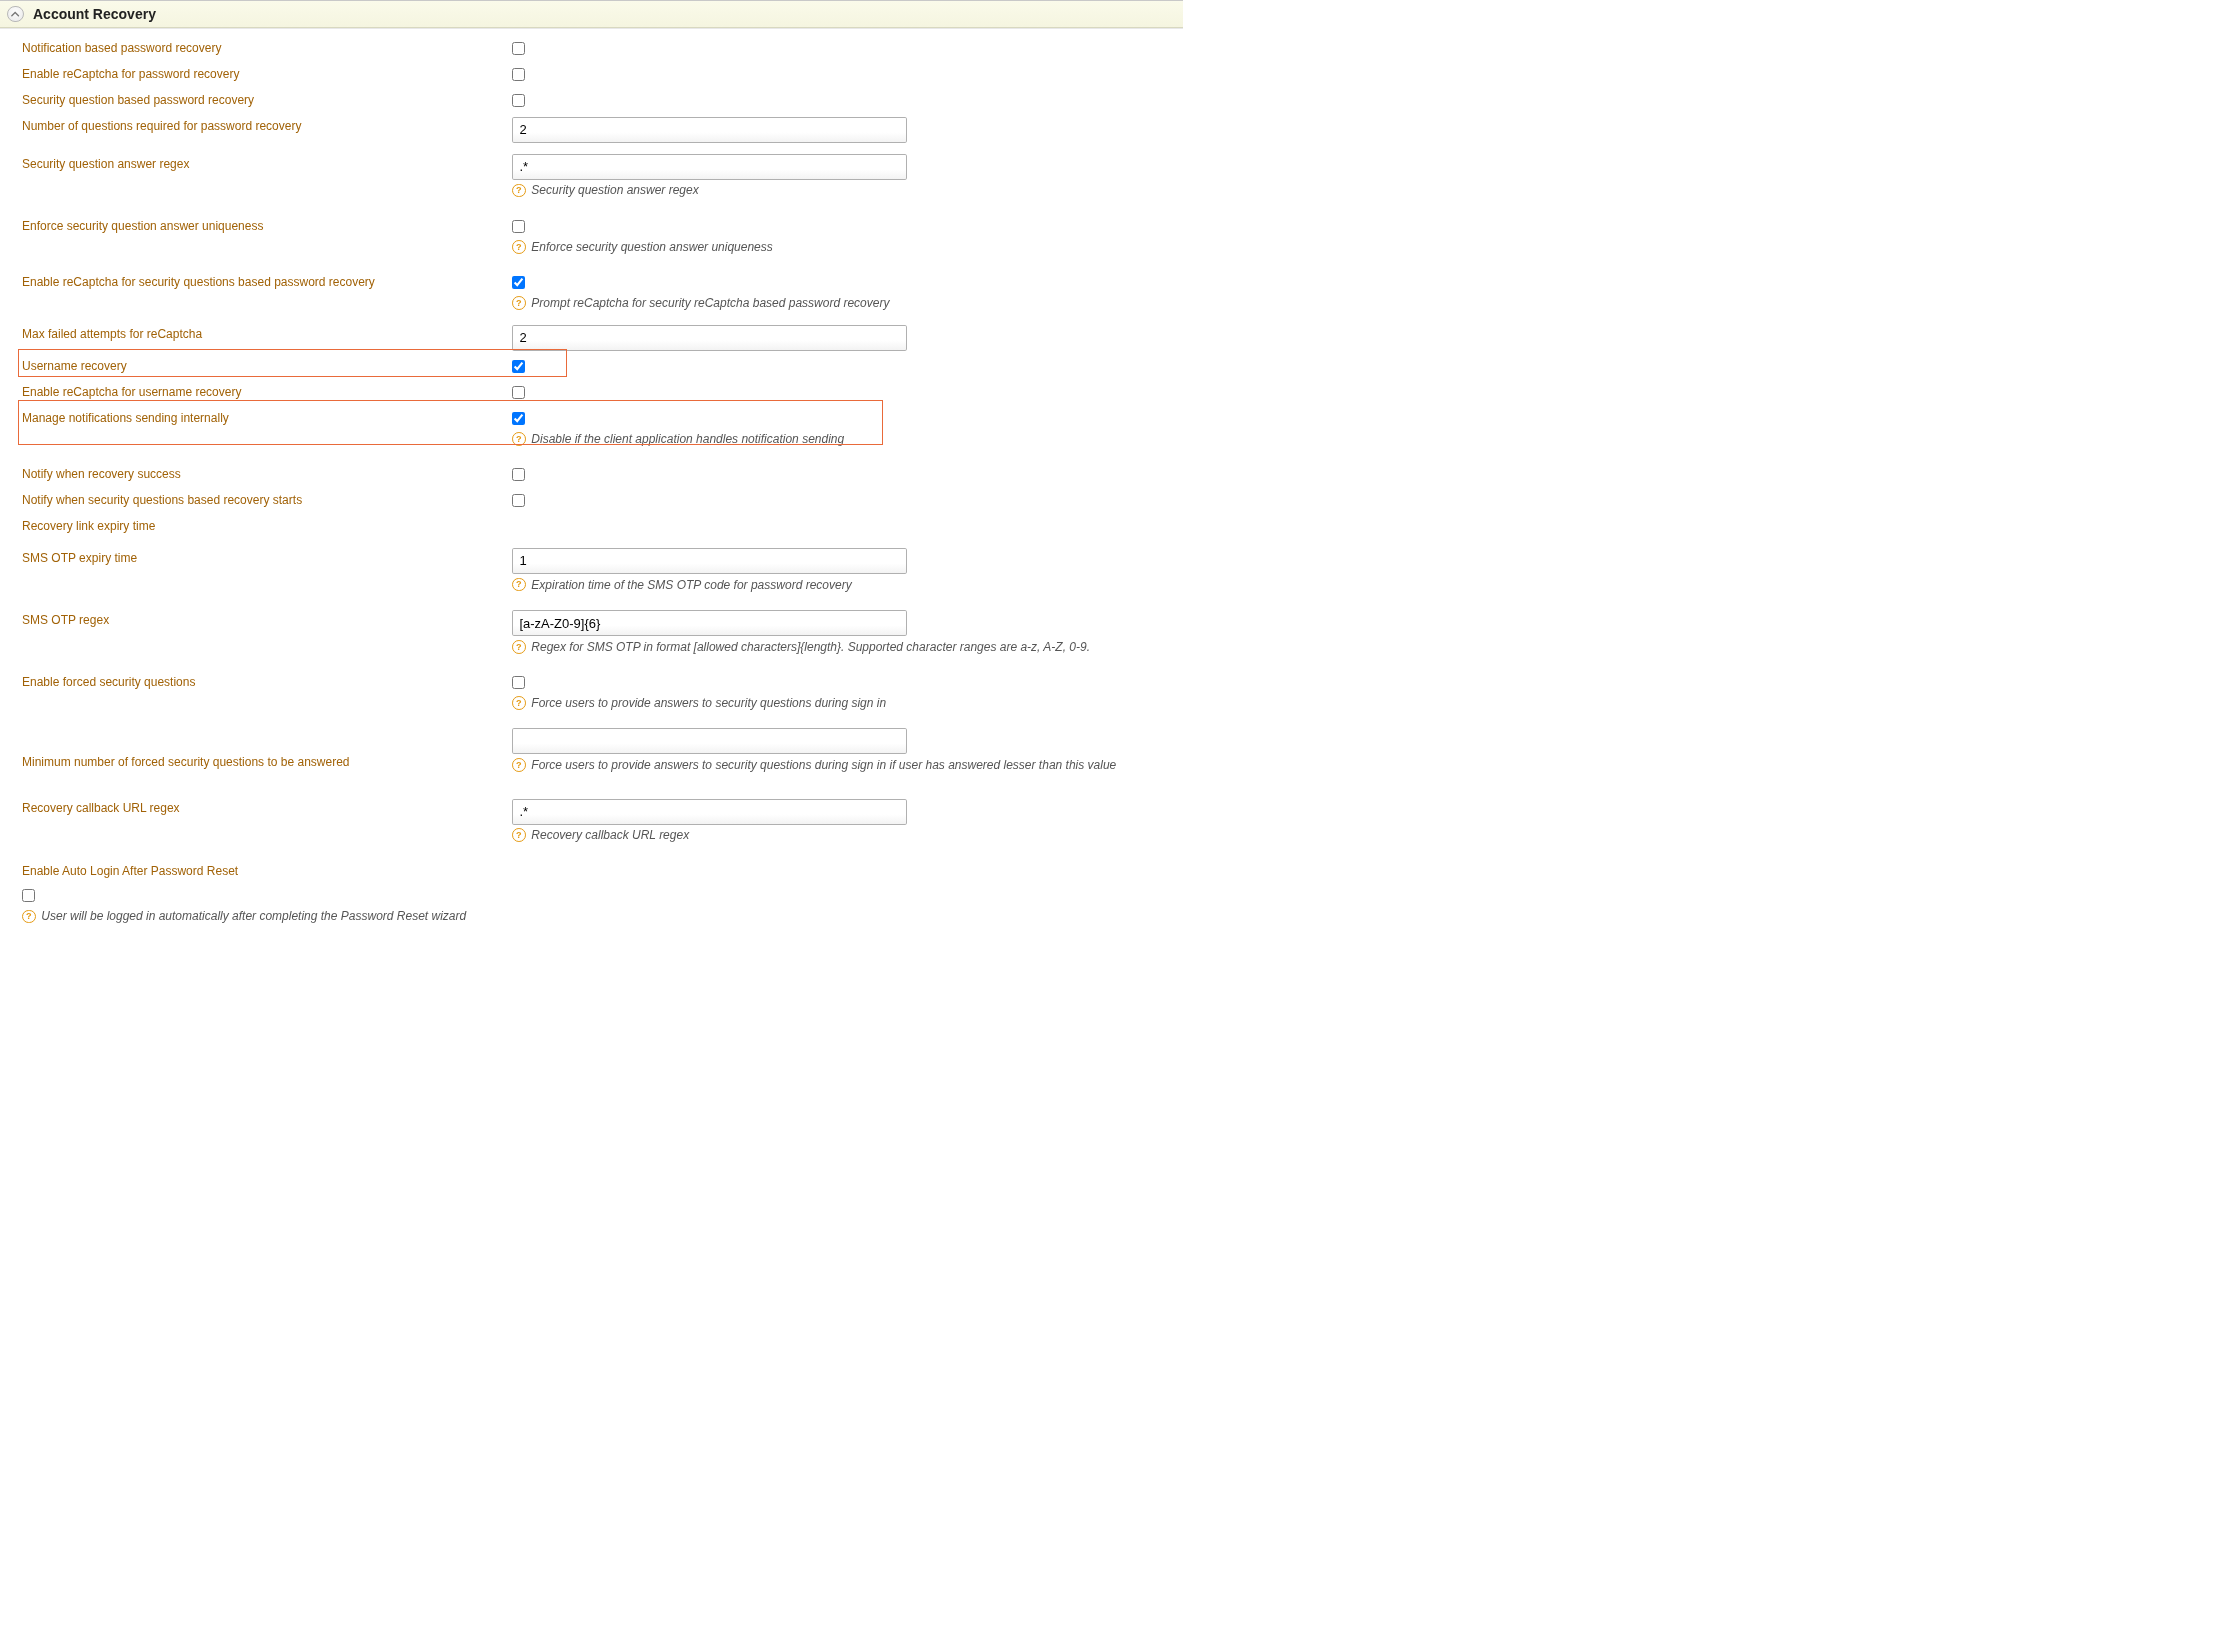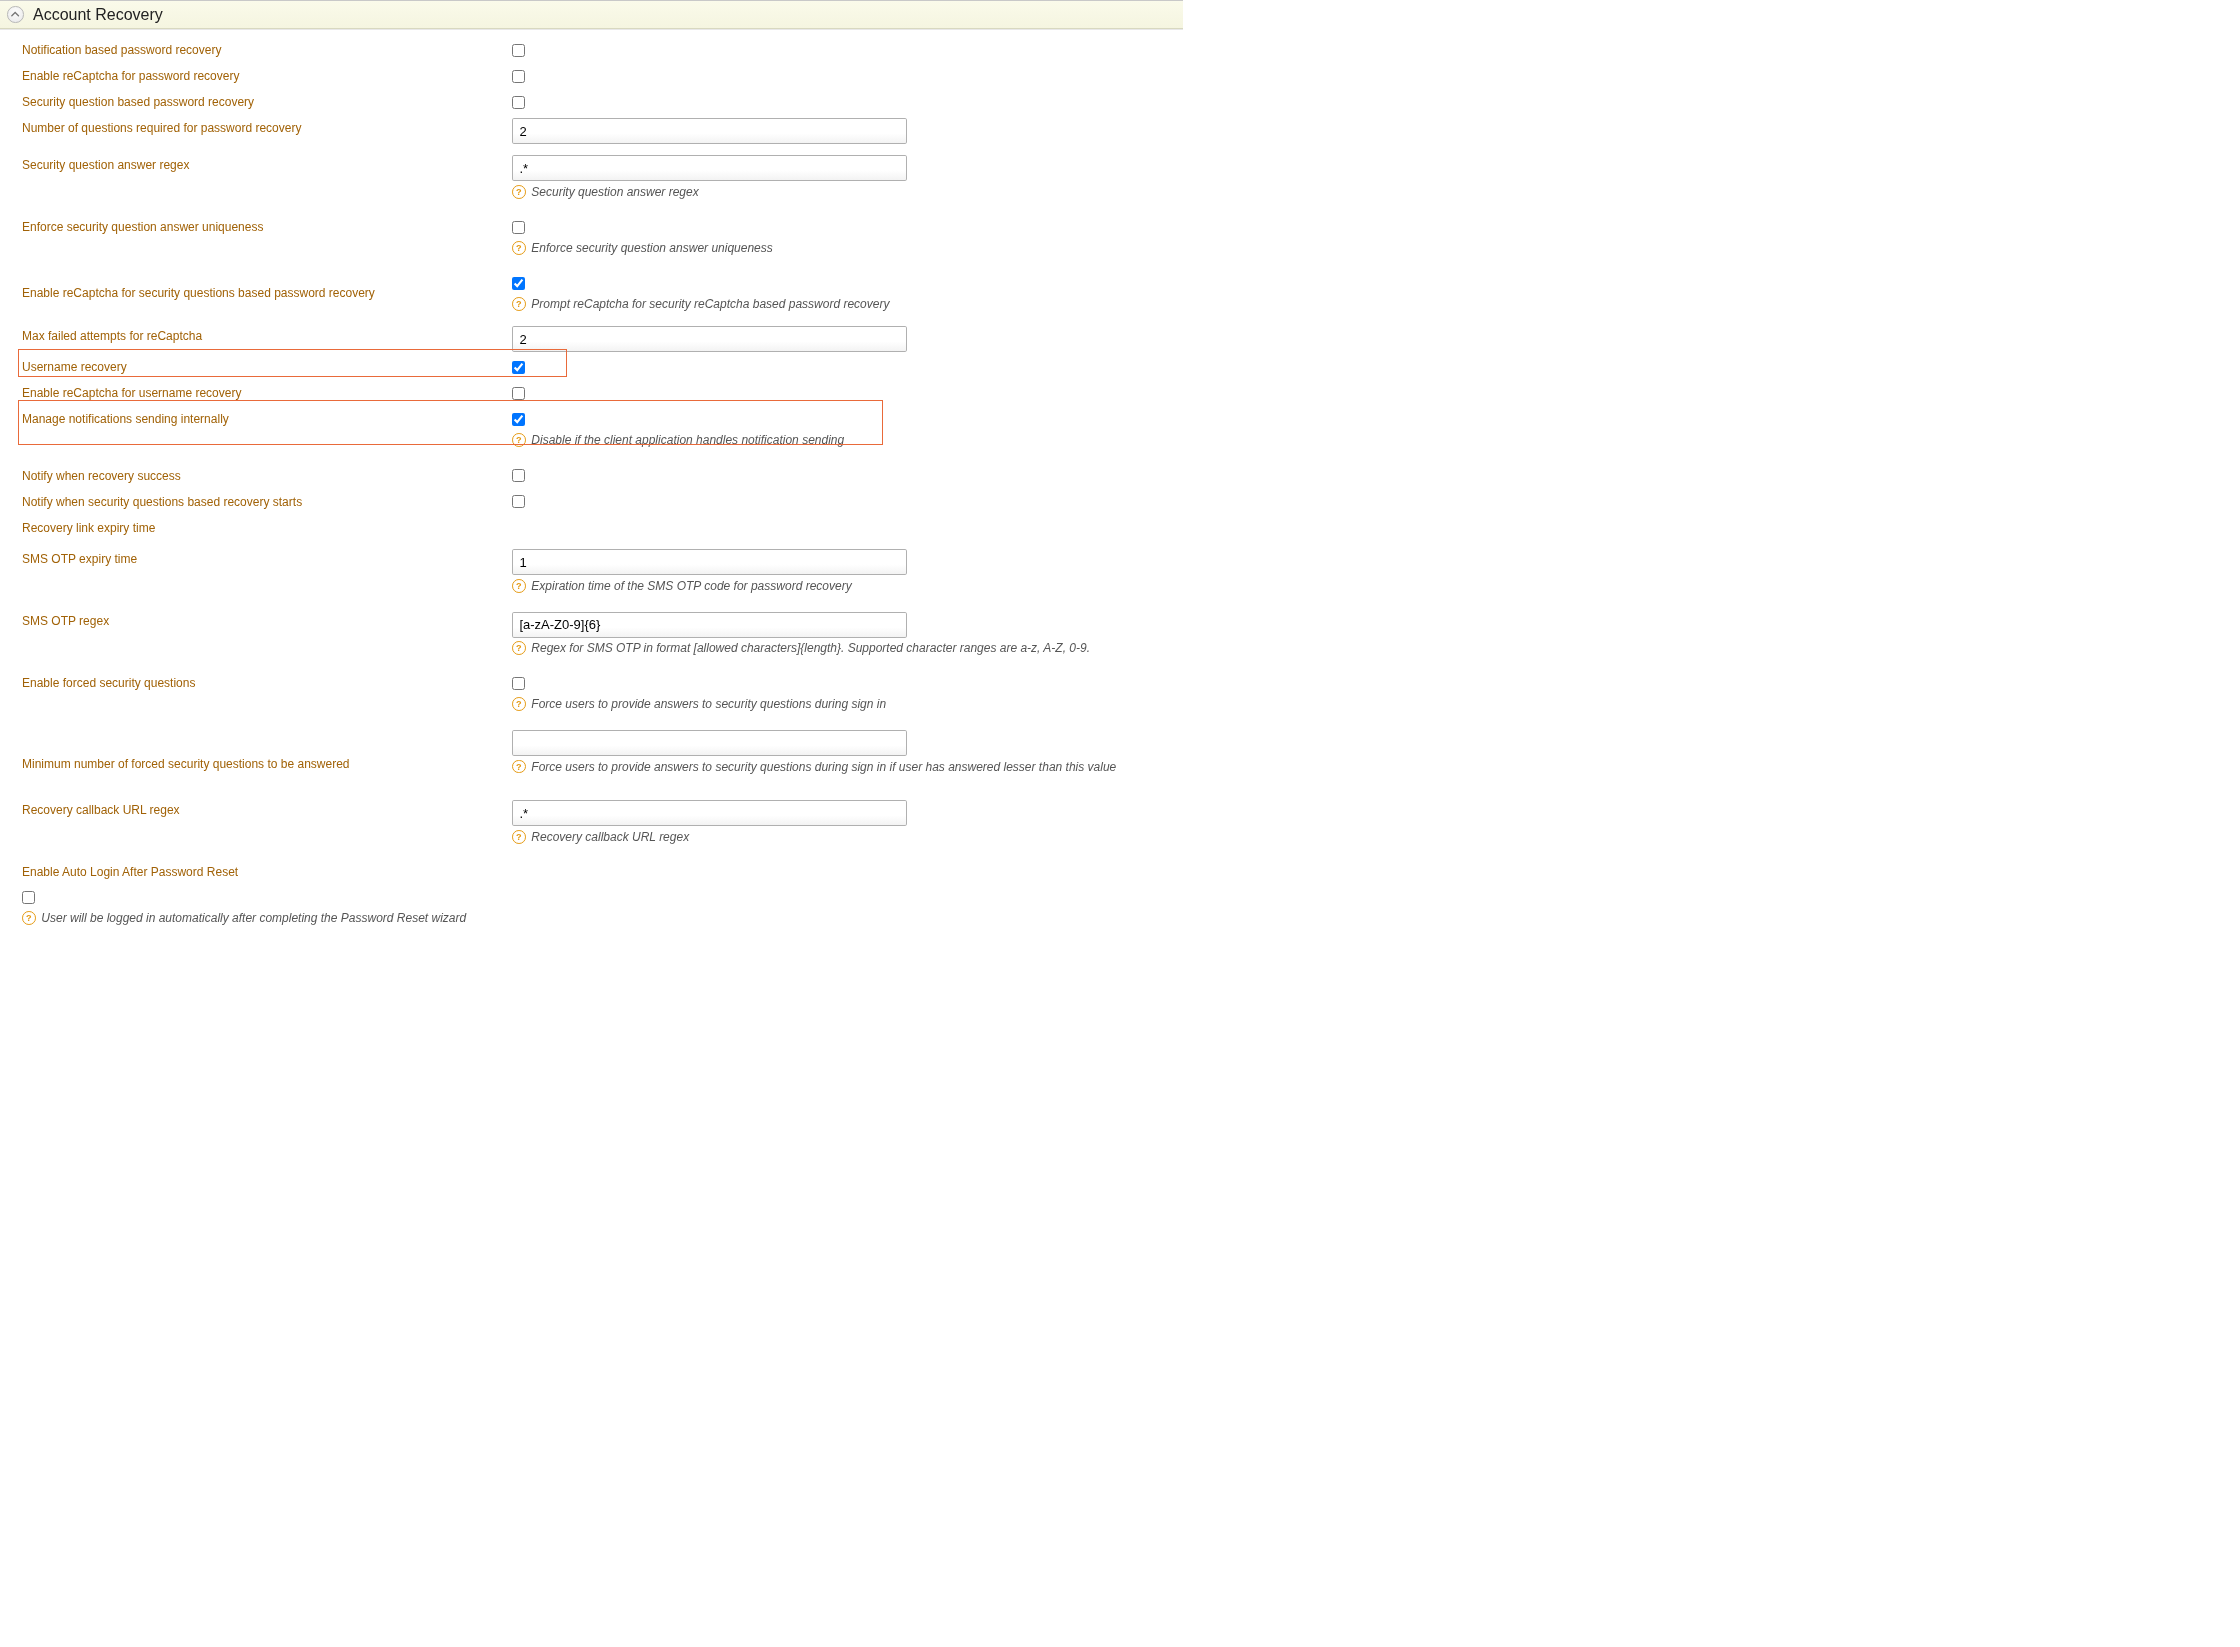--- a/index.html
+++ b/index.html
@@ -24,21 +24,21 @@
   height: 16.5px;
   border-radius: 50%;
   background: radial-gradient(circle at 50% 35%, #fdfdfd, #e8e8e8);
   border: 0.9px solid #b8b8b8;
   display: flex;
   align-items: center;
   justify-content: center;
   cursor: pointer;
 }
 .collapse-btn svg { width: 8.3px; height: 8.3px; }
-.section-title { font-weight: 400; font-size: 16px; color: #222; }
+.section-title { font-weight: 700; font-size: 14px; color: #222; }
 .content { padding: 7.3px 0 7.3px 22px; border-top: 0.9px solid #e8e8e8; }
 .row {
   display: flex;
   align-items: flex-start;
   min-height: 26px;
   padding: 0;
 }
 .row .label-col {
   width: 490px;
   padding: 5.5px 9.2px 5.5px 0;
@@ -165,21 +165,21 @@
       <div class="chk-wrap">
             <input type="checkbox" style="">
           </div>
       <div class="hint-row">
             <span class="hint-icon">?</span>
             <span class="hint-text">Enforce security question answer uniqueness</span>
           </div>
     </div>
   </div>
 
-  <div class="row" style="margin-top:13px;align-items:center;">
+  <div class="row" style="margin-top:13px;">
     <div class="label-col">Enable reCaptcha for security questions based password recovery</div>
     <div class="input-col">
       <div class="chk-wrap">
             <input type="checkbox" checked="" style="">
           </div>
       <div class="hint-row">
             <span class="hint-icon">?</span>
             <span class="hint-text">Prompt reCaptcha for security reCaptcha based password recovery</span>
           </div>
     </div>

